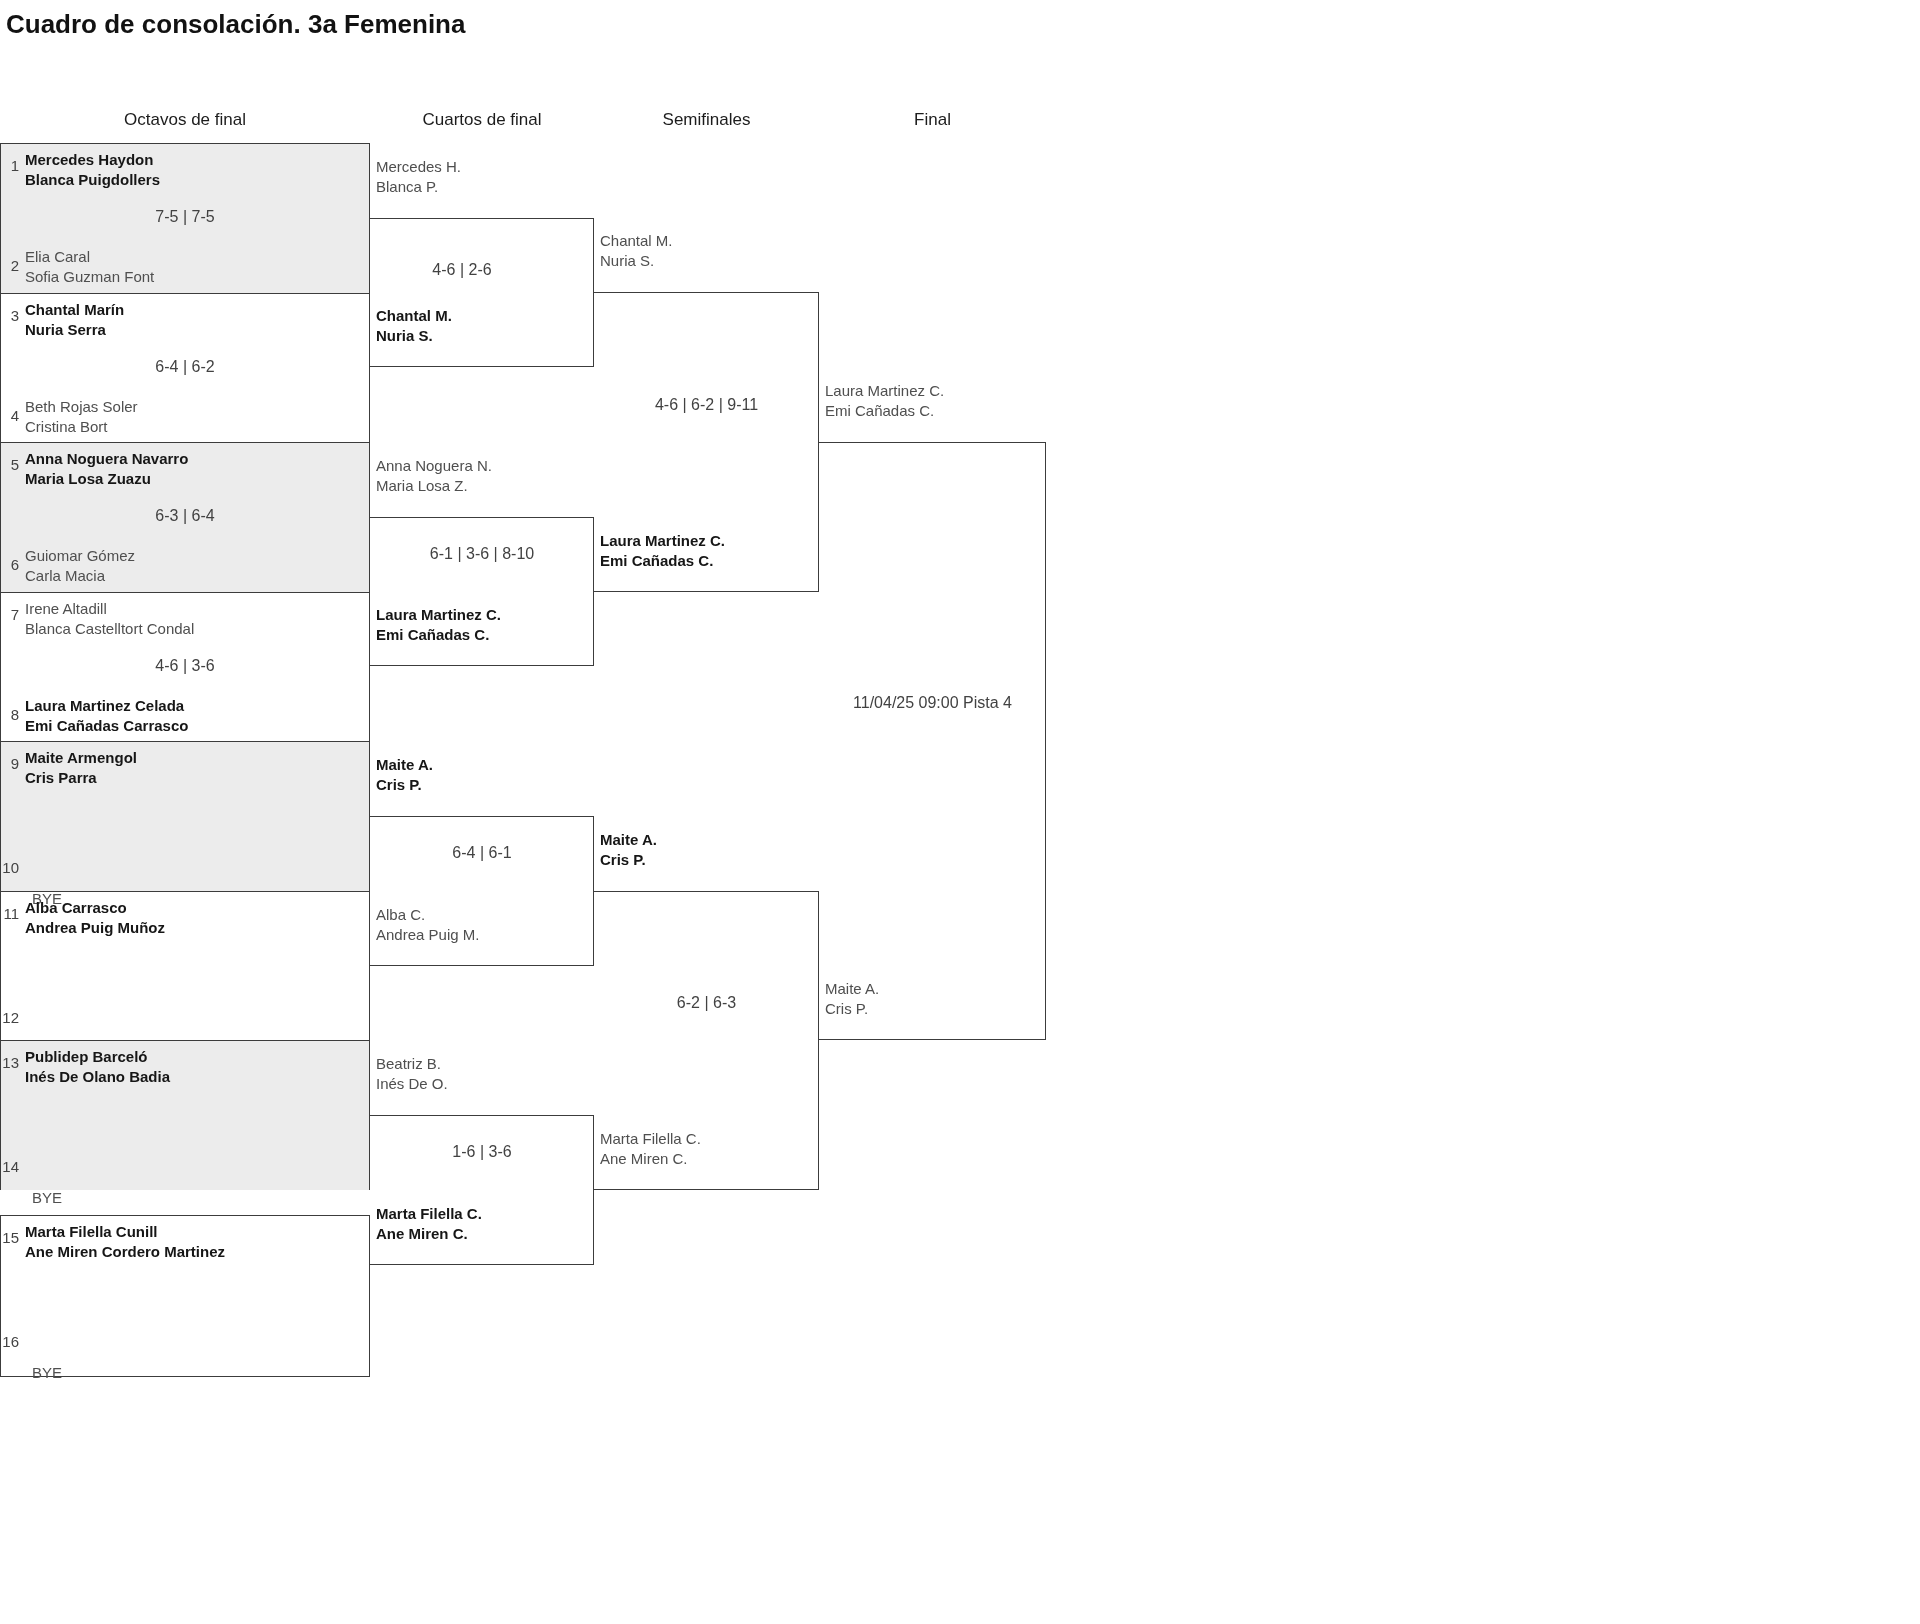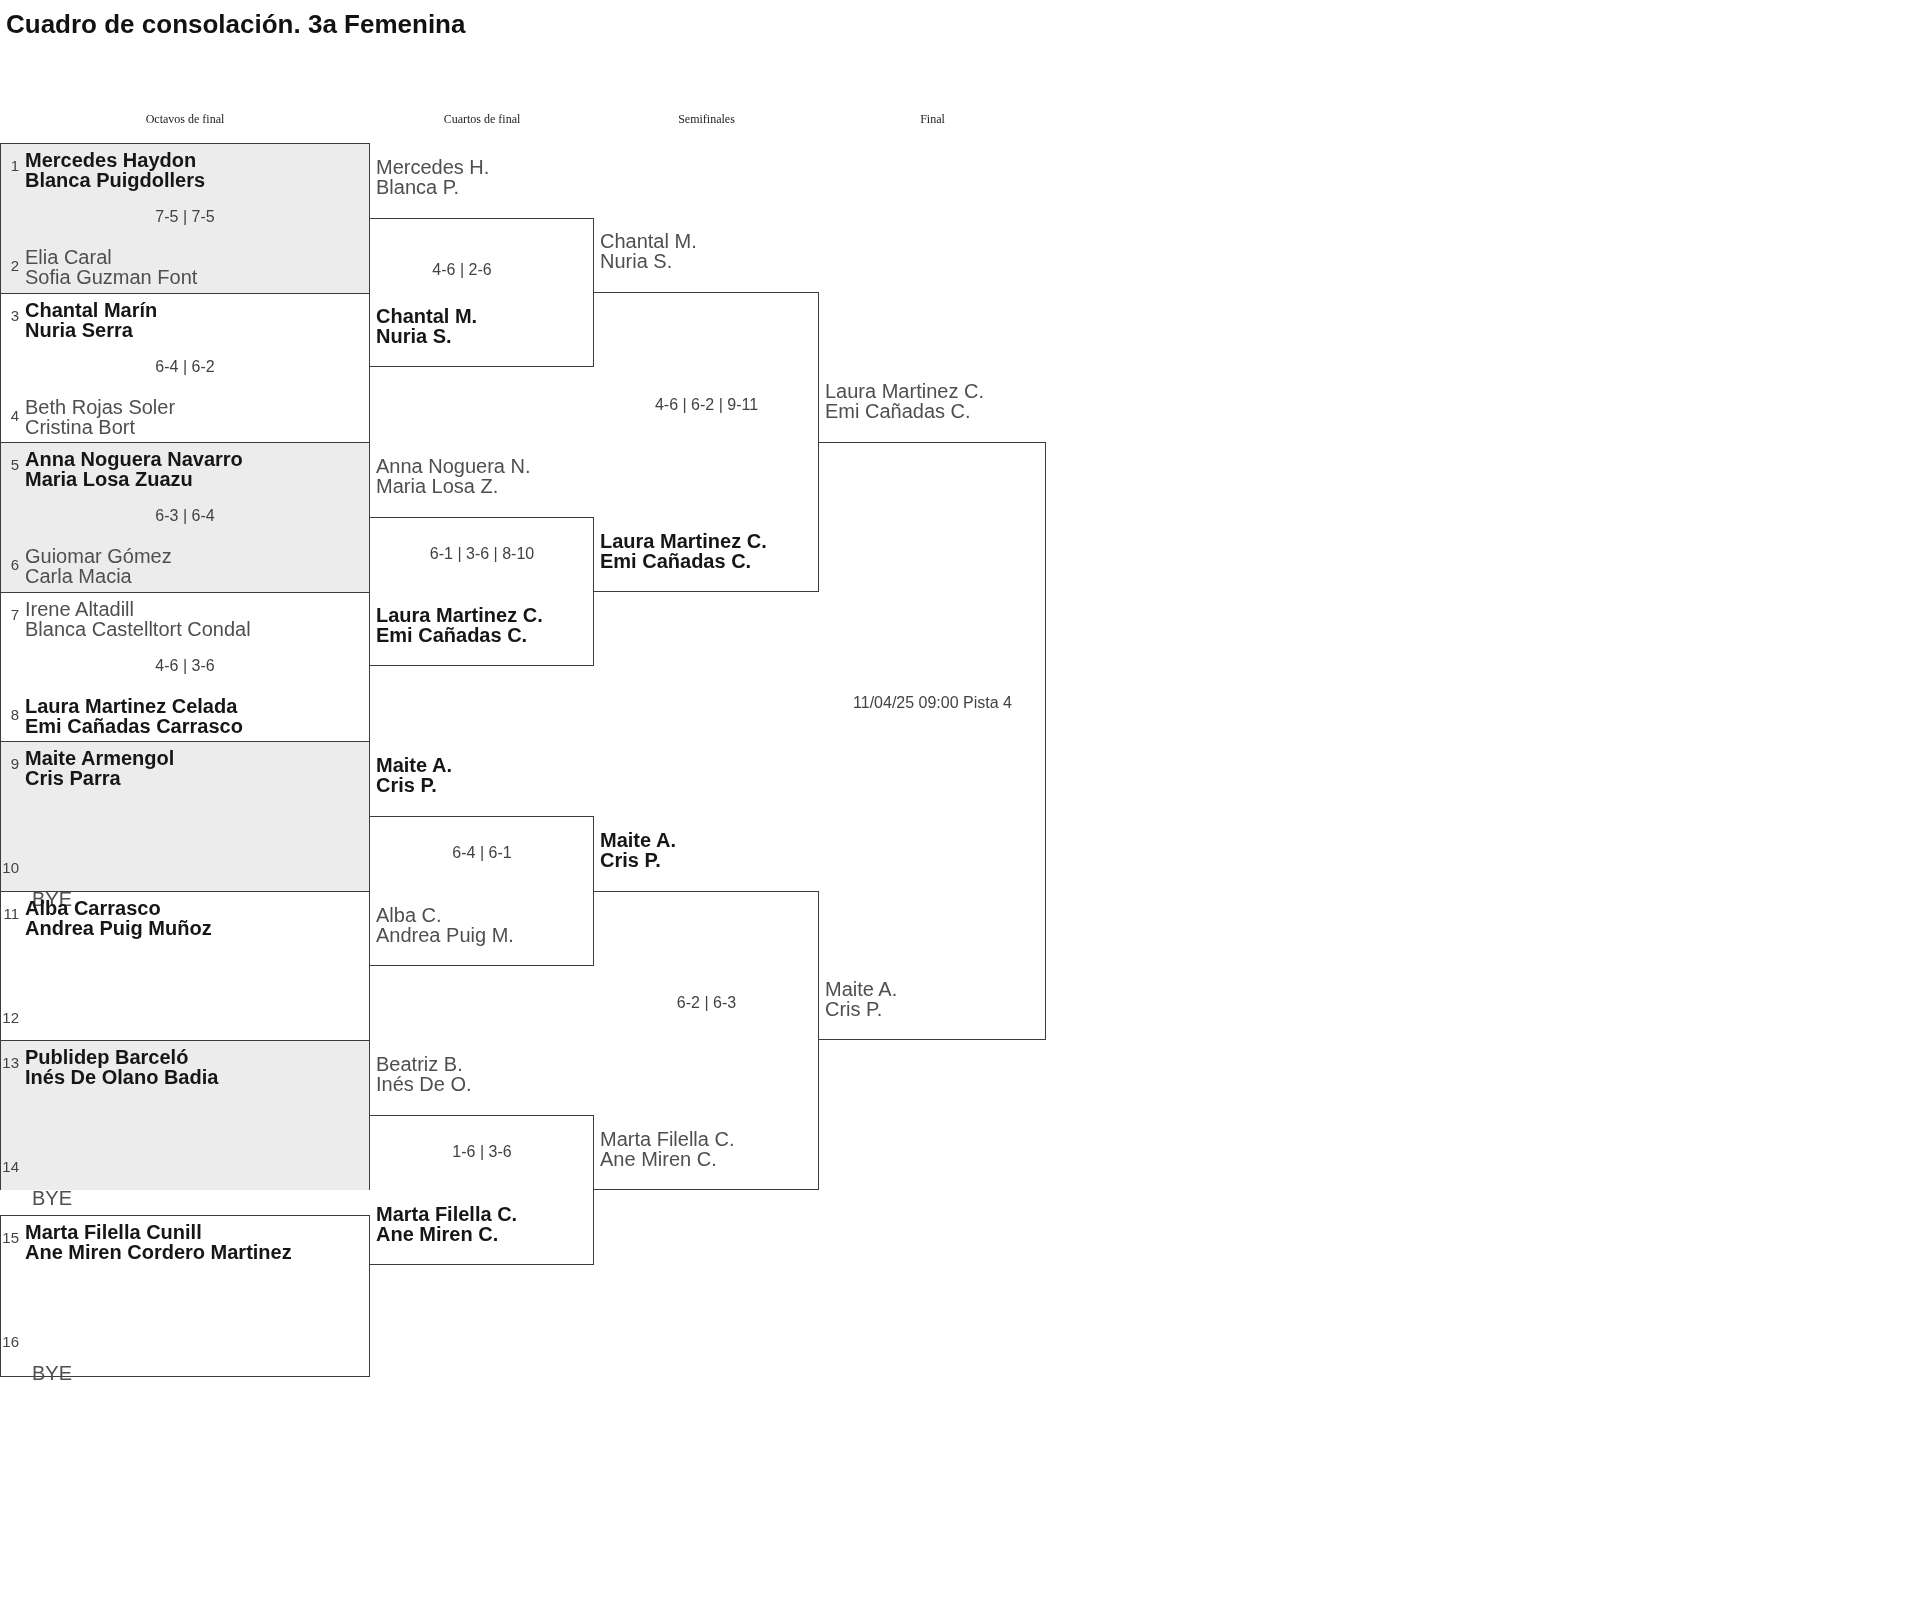--- a/index.html
+++ b/index.html
@@ -1,27 +1,27 @@
 <!DOCTYPE html>
 <html><head>
 <meta charset="utf-8">
 <style>
   html,body{margin:0;padding:0;background:#fff;}
   .page{position:relative;width:1920px;height:1624px;background:#fff;overflow:hidden;
         font-family:"Liberation Sans",sans-serif;}
   .title{position:absolute;left:6px;top:8px;font-size:26px;line-height:33px;
          font-weight:700;color:#121212;white-space:nowrap;}
-  .rhead{position:absolute;top:109px;font-size:12px;line-height:21px;color:#1c1c1c;
-         text-align:center;white-space:nowrap;font-family:Liberation Serif, serif;}
+  .rhead{position:absolute;top:109px;font-size:17px;line-height:21px;color:#1c1c1c;
+         text-align:center;white-space:nowrap;}
   .obox{position:absolute;left:0;width:370px;border:1px solid #3c3c3c;border-bottom:none;
         box-sizing:border-box;}
   .obox.bb{border-bottom:1px solid #3c3c3c;}
   .obox.gray{background:#ececec;}
   .rbox{position:absolute;border:1px solid #3c3c3c;border-left:none;box-sizing:border-box;}
-  .name{font-size:20px;line-height:20px;color:#4f4f4f;white-space:nowrap;}
+  .name{font-size:15px;line-height:20px;color:#4f4f4f;white-space:nowrap;}
   .team{position:absolute;}
   .label{position:absolute;}
   .bold .name{font-weight:700;color:#161616;}
   .t1{left:24px;top:6px;}
   .t2{left:24px;top:103px;}
   .tbye{left:31px;top:116px;margin-top:31px;}
   .seed{position:absolute;width:18px;text-align:right;font-size:15px;line-height:20px;color:#434343;}
   .s1{left:0;top:12px;}
   .s2{left:0;top:112px;}
   .s2b{left:0;top:116px;}

